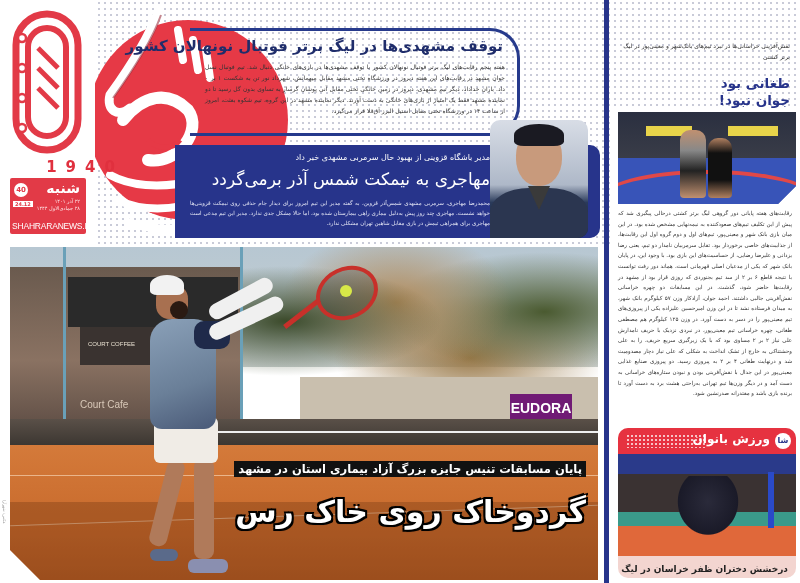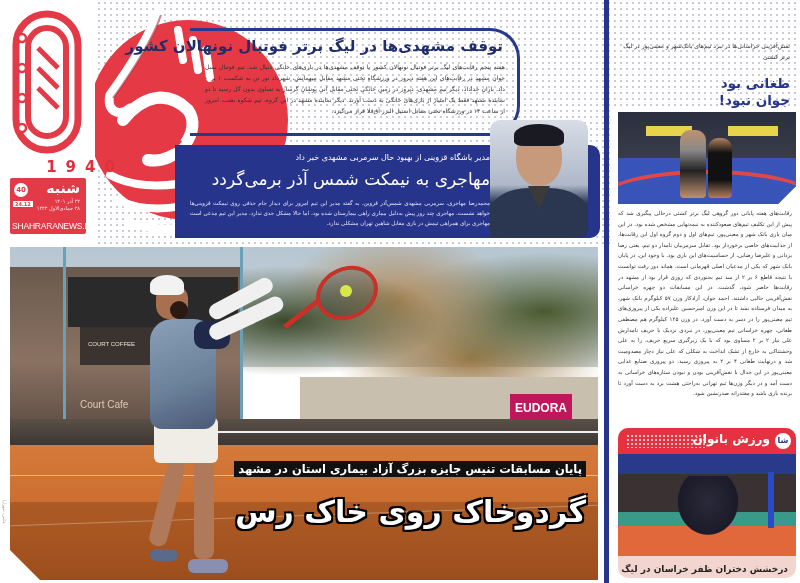--- a/index.html
+++ b/index.html
@@ -60,22 +60,22 @@
   .building { position: absolute; left: 0; top: 20px; width: 230px; height: 170px; background: linear-gradient(180deg, #6a5a4e 0%, #8a7262 55%, #5a4a42 100%); }
   .bldg-sign1 { position: absolute; left: 58px; top: 10px; width: 170px; height: 50px; background: #2a2a2a; }
   .bldg-sign2 { position: absolute; left: 70px; top: 60px; width: 100px; height: 38px; background: #3a3330; }
   .bldg-text { position: absolute; font-family: "Liberation Sans", sans-serif; font-size: 6px; color: #e8e0d0; direction: ltr; }
   .trees { position: absolute; left: 220px; top: 0; width: 370px; height: 185px;
     background: radial-gradient(ellipse at 15% 40%, #3b4a2a 0%, transparent 35%),
                 radial-gradient(ellipse at 45% 30%, #b08a5a 0%, transparent 40%),
                 radial-gradient(ellipse at 85% 35%, #4a5a30 0%, transparent 35%),
                 radial-gradient(ellipse at 65% 60%, #9a7a4a 0%, transparent 40%); }
   .bldg2 { position: absolute; left: 290px; top: 130px; width: 300px; height: 60px; background: #c9bfae; }
-  .eudora { position: absolute; left: 500px; top: 147px; width: 62px; height: 44px; background: #be185d; color: #fff;
-    font-family: "Liberation Sans", sans-serif; font-weight: bold; font-size: 12px; text-align: center; line-height: 28px; direction: ltr; }
+  .eudora { position: absolute; left: 500px; top: 147px; width: 62px; height: 44px; background: #701a75; color: #fff;
+    font-family: "Liberation Sans", sans-serif; font-weight: bold; font-size: 14px; text-align: center; line-height: 28px; direction: ltr; }
   .crowd { position: absolute; left: 0; top: 172px; width: 100%; height: 28px; background: linear-gradient(180deg, #5a5048 0%, #3a3530 100%); }
   .net-line { position: absolute; left: 200px; top: 184px; width: 388px; height: 2px; background: #f0f0f0; }
   .pole1 { position: absolute; left: 53px; top: 0; width: 3px; height: 200px; background: #6aa0b8; }
   .pole2 { position: absolute; left: 230px; top: 0; width: 3px; height: 190px; background: #6aa0b8; }
   .clay { position: absolute; left: 0; top: 198px; width: 100%; height: 140px; background: linear-gradient(180deg, #d47a3a 0%, #c86a2c 60%, #b45c24 100%); }
   .clay-shadow { position: absolute; left: 0; top: 255px; width: 100%; height: 80px; background: rgba(90, 40, 10, 0.28); }
   .court-line { position: absolute; height: 1px; background: rgba(255, 235, 210, 0.55); }
 
   
   .player { position: absolute; left: 130px; top: 20px; width: 200px; height: 313px; }

